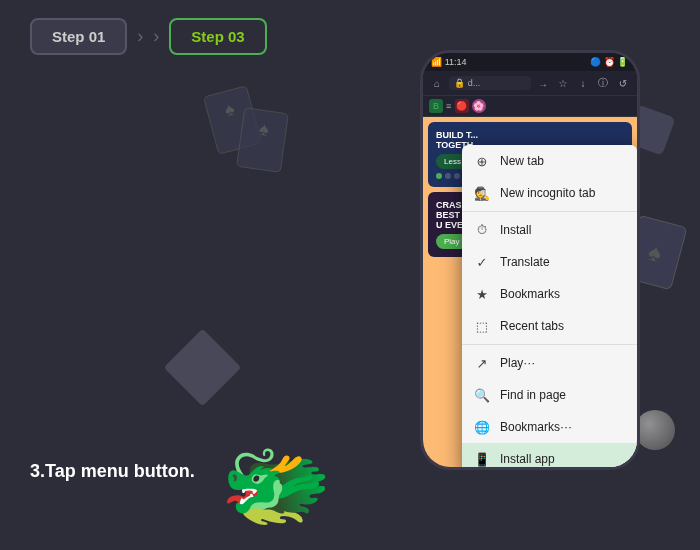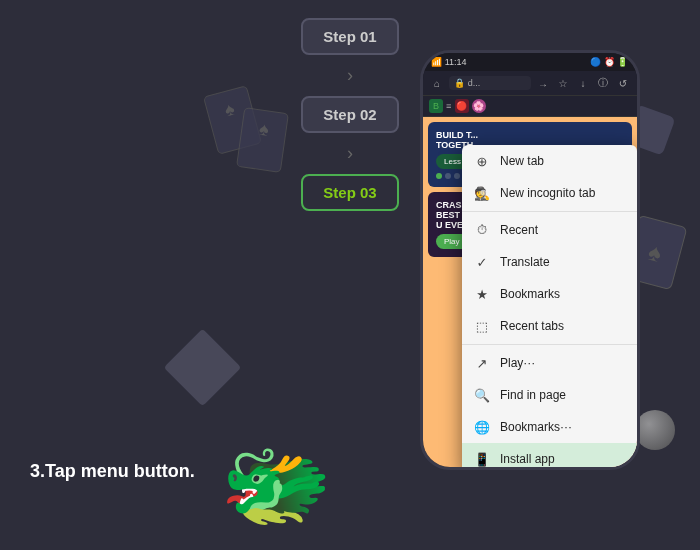--- a/index.html
+++ b/index.html
@@ -13,21 +13,20 @@
     }
 
     
     .steps-bar {
       display: flex;
       align-items: center;
       gap: 10px;
       padding: 18px 30px;
       position: relative;
       z-index: 10;
-      flex-direction: column;
     }
     .step-btn {
       padding: 8px 20px;
       border-radius: 8px;
       font-size: 15px;
       font-weight: 600;
       cursor: pointer;
     }
     .step-inactive {
       background: #3a3a4a;
@@ -322,21 +321,20 @@
       font-size: 24px;
       color: #555;
     }
   </style>
 </head>
 <body>
 
 <div class="steps-bar">
   <button class="step-btn step-inactive">Step 01</button>
   <span class="step-arrow">›</span>
-  <button class="step-btn step-inactive">Step 02</button>
   <span class="step-arrow">›</span>
   <button class="step-btn step-active">Step 03</button>
 </div>
 
 <div class="deco diamond" style="top: 340px; left: 175px;"></div>
 <div class="deco card-shape" style="top: 90px; left: 210px; transform: rotate(-15deg);">
   <div style="text-align:center;padding-top:8px;font-size:18px;color:#666;">♠</div>
 </div>
 <div class="deco card-shape" style="top: 110px; left: 240px; transform: rotate(8deg);">
   <div style="text-align:center;padding-top:8px;font-size:18px;color:#666;">♠</div>
@@ -398,21 +396,21 @@
             <div class="menu-icon">⊕</div>
             <span>New tab</span>
           </div>
           <div class="menu-item">
             <div class="menu-icon">🕵</div>
             <span>New incognito tab</span>
           </div>
           <div class="menu-divider"></div>
           <div class="menu-item">
             <div class="menu-icon">⏱</div>
-            <span>Recent</span>
+            <span>Install</span>
           </div>
           <div class="menu-item">
             <div class="menu-icon">✓</div>
             <span>Translate</span>
           </div>
           <div class="menu-item">
             <div class="menu-icon">★</div>
             <span>Bookmarks</span>
           </div>
           <div class="menu-item">

